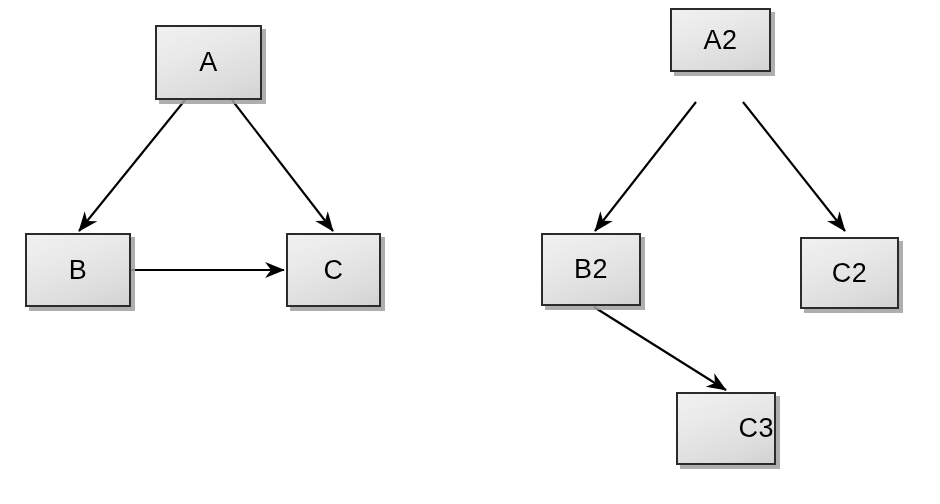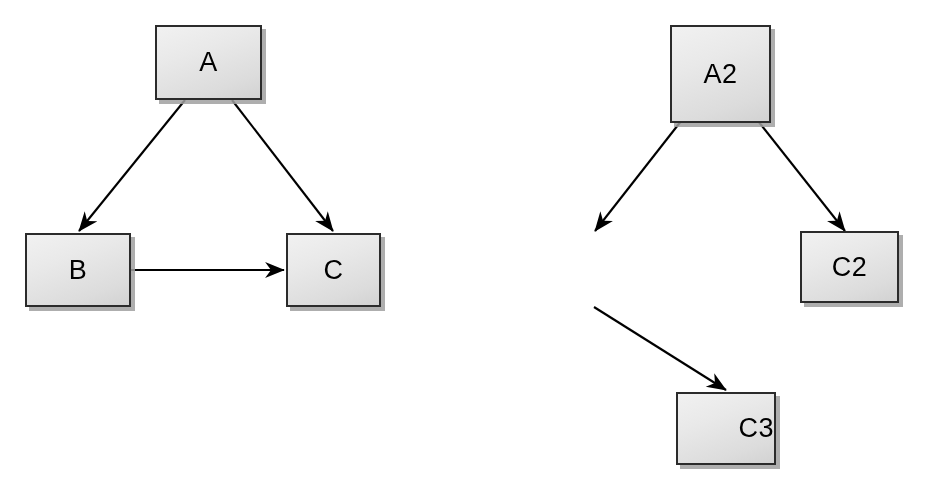--- a/index.html
+++ b/index.html
@@ -68,23 +68,26 @@
 
   <div class="node" style="left: 155px; top: 25px; width: 107px; height: 75px;">
     <span class="node-label">A</span>
   </div>
   <div class="node" style="left: 25px; top: 233px; width: 106px; height: 74px;">
     <span class="node-label">B</span>
   </div>
   <div class="node" style="left: 286px; top: 233px; width: 95px; height: 74px;">
     <span class="node-label">C</span>
   </div>
-  <div class="node" style="left: 670px; top: 25px; width: 101px; height: 98px;">
+  <div class="node" style="left: 670px; top: 8px; width: 101px; height: 64px;">
     <span class="node-label">A2</span>
   </div>
-  <div class="node" style="left: 800px; top: 231px; width: 99px; height: 72px;">
+  <div class="node" style="left: 541px; top: 233px; width: 100px; height: 73px;">
+    <span class="node-label">B2</span>
+  </div>
+  <div class="node" style="left: 800px; top: 237px; width: 99px; height: 72px;">
     <span class="node-label">C2</span>
   </div>
   <div class="node" style="left: 676px; top: 392px; width: 100px; height: 73px; justify-content: flex-end;">
     <span class="node-label">C3</span>
   </div>
 
 </div>
 
 </body></html>

